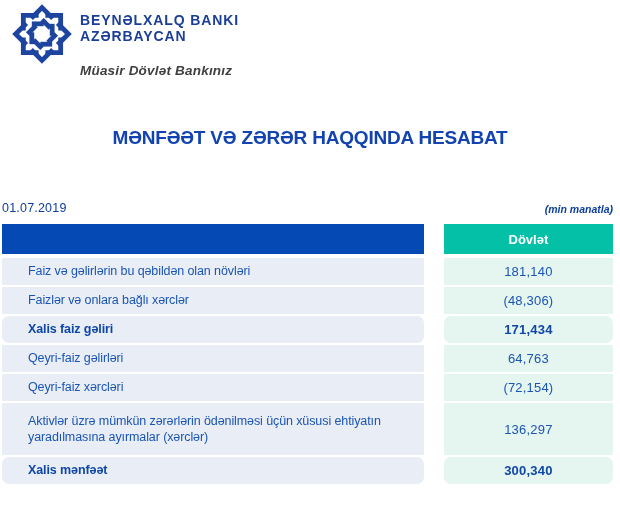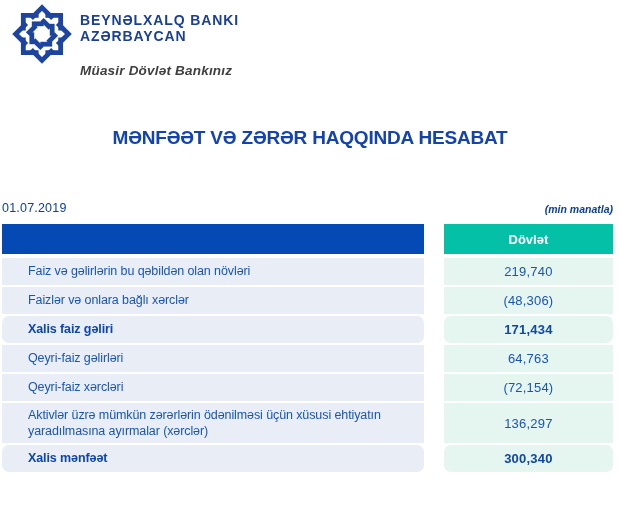--- a/index.html
+++ b/index.html
@@ -41,21 +41,21 @@
   .t-head{margin-bottom:4px;}
   .cell{box-sizing:border-box;}
   .c-label{width:433px;margin-right:20px;display:flex;align-items:center;padding-left:26px;}
   .c-value{width:174px;display:flex;align-items:center;justify-content:center;}
   .t-head .c-label{background:#0549b4;height:30px;}
   .t-head .c-value{background:#03c0a6;height:30px;color:#ffffff;font-weight:bold;font-size:13px;}
   .t-body .c-label{background:#e8edf6;color:#1a55b4;font-size:12.5px;letter-spacing:-0.1px;line-height:1.3;}
   .t-body .c-value{background:#e5f5f0;color:#1a55b4;font-size:13px;letter-spacing:0.2px;}
   .t-body .t-row{height:27px;}
   .t-body .t-row .cell{height:100%;}
-  .t-body .t-row.tall{height:40px;border-radius:22px;}
+  .t-body .t-row.tall{height:52px;border-radius:22px;}
   .t-row.bold .c-label,.t-row.bold .c-value{font-weight:bold;color:#0f47a8;border-radius:7px;}
 </style>
 </head>
 <body>
 
 <div class="page">
 
   <div class="brand">
     <svg class="brand-logo" viewBox="0 0 100 100">
       <g fill="none" stroke="#1d449f" stroke-width="8">
@@ -90,21 +90,21 @@
 
     <div class="t-row t-head">
       <div class="cell c-label"></div>
       <div class="cell c-value">Dövlət</div>
     </div>
 
     <div class="t-body">
 
       <div class="t-row">
         <div class="cell c-label">Faiz və gəlirlərin bu qəbildən olan növləri</div>
-        <div class="cell c-value">219,740</div>
+        <div class="cell c-value">181,140</div>
       </div>
 
       <div class="t-row">
         <div class="cell c-label">Faizlər və onlara bağlı xərclər</div>
         <div class="cell c-value">(48,306)</div>
       </div>
 
       <div class="t-row bold">
         <div class="cell c-label">Xalis faiz gəliri</div>
         <div class="cell c-value">171,434</div>

